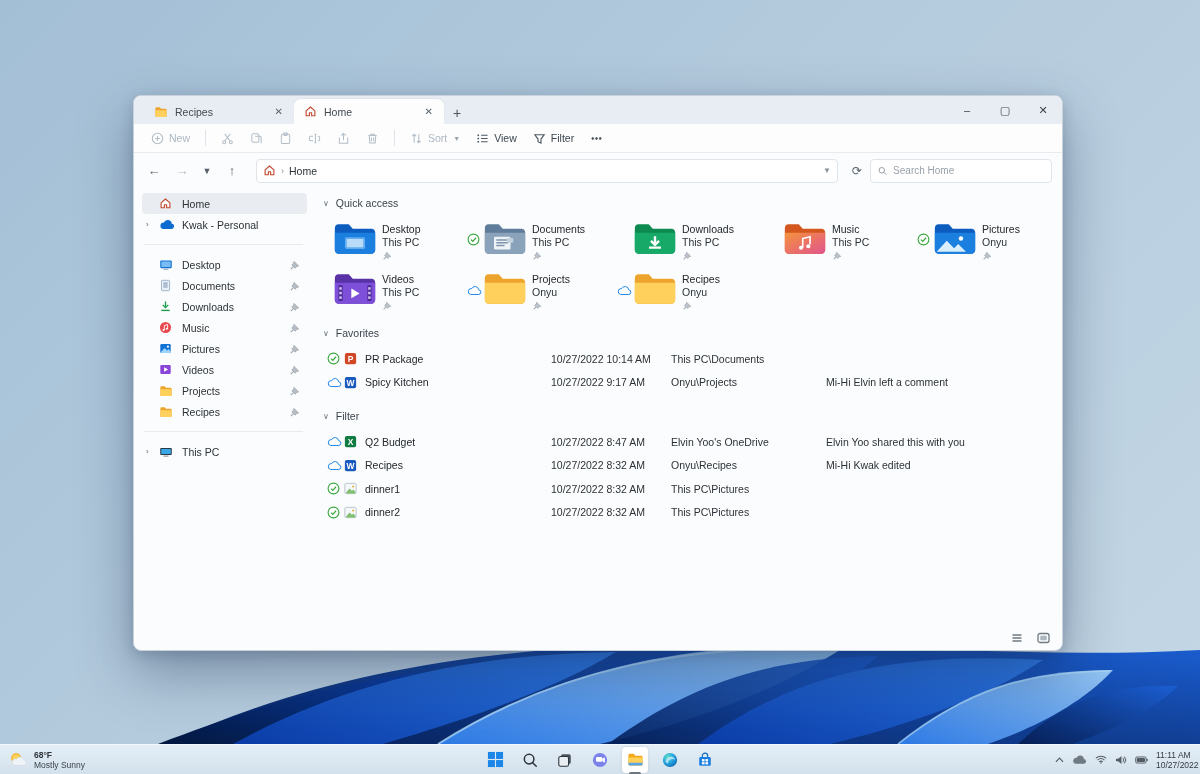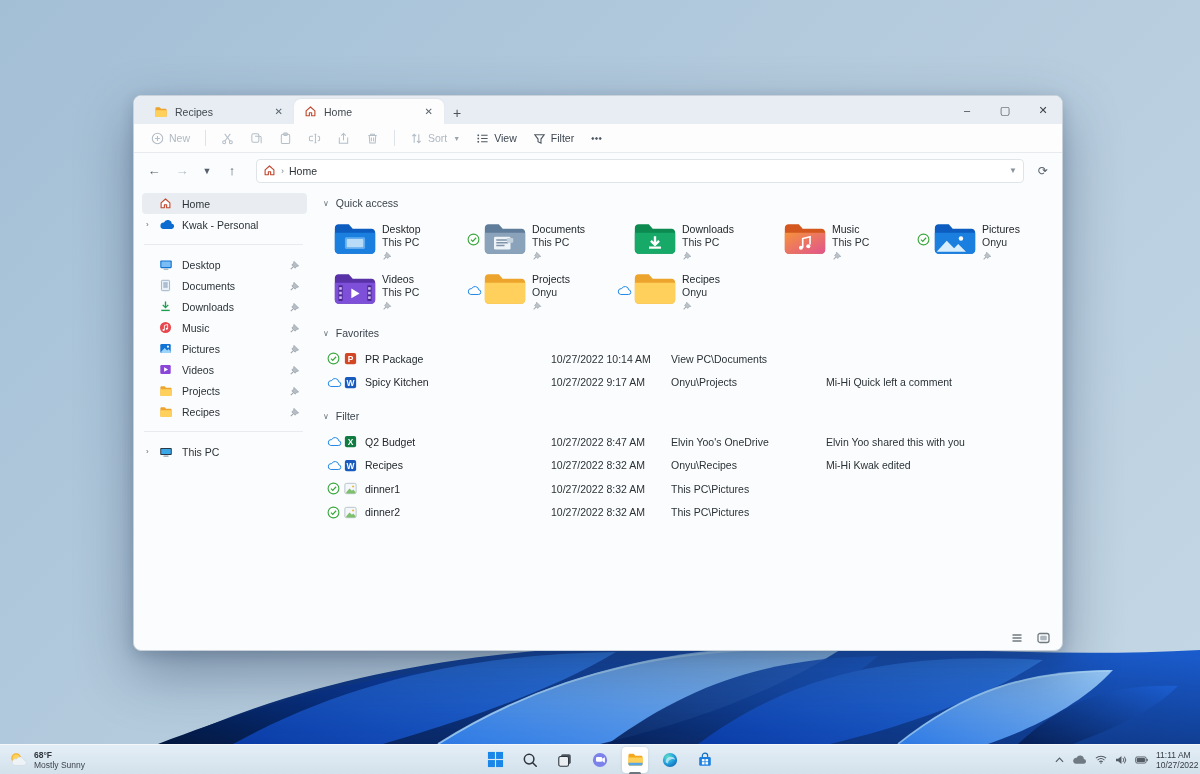--- a/index.html
+++ b/index.html
@@ -267,20 +267,27 @@
           <svg viewBox="0 0 16 16" width="13" height="13">
             <path d="M8 2.4 2.6 7.2v6h4V9.5h2.8v3.7h4v-6z" fill="#fff" stroke="#c2492f" stroke-width="1.4" stroke-linejoin="round"></path>
           </svg>
         </span>
       <span class="crumbsep">›</span>
       <span>Home</span>
       <span class="spacer"></span>
       <span class="addr-dd">▼</span>
     </div>
     <span class="refresh">⟳</span>
+    <div class="searchbox">
+      <svg width="10" height="10" viewBox="0 0 12 12">
+          <circle cx="5" cy="5" r="3.6" fill="none" stroke="#8a949e" stroke-width="1.2"></circle>
+          <path d="M7.8 7.8 11 11" stroke="#8a949e" stroke-width="1.2"></path>
+        </svg>
+      <input placeholder="Search Home" style="">
+    </div>
   </div>
 
   <div class="winbody">
     <div class="sidebar" id="sidebar">
         <div class="sb-item selected">
           <span class="sb-exp"></span>
           <span class="sb-ico" style="display: flex; align-items: center;">
             <svg viewBox="0 0 16 16" width="13" height="13">
               <path d="M8 2.4 2.6 7.2v6h4V9.5h2.8v3.7h4v-6z" fill="#fff" stroke="#c2492f" stroke-width="1.4" stroke-linejoin="round"></path>
             </svg>
@@ -638,39 +645,39 @@
               </svg>
             </span>
             <span class="ficon">
               <svg viewBox="0 0 16 16" width="15" height="15">
                 <rect x="2" y="2" width="12" height="12" rx="2" fill="#d24726"></rect>
                 <text x="8" y="11.5" font-size="9" font-family="Liberation Sans,sans-serif" font-weight="bold" fill="#fff" text-anchor="middle">P</text>
               </svg>
             </span>
             <span class="fname">PR Package</span>
             <span class="fdate">10/27/2022 10:14 AM</span>
-            <span class="floc">View PC\Documents</span>
+            <span class="floc">This PC\Documents</span>
             <span class="fact"></span>
           </div>
           <div class="frow">
             <span class="fbadge">
               <svg viewBox="0 0 20 13" width="15" height="11">
                 <path d="M5 11.8h10a3.1 3.1 0 0 0 .6-6.2A4.9 4.9 0 0 0 6.3 4 3.9 3.9 0 0 0 5 11.8z" fill="#fff" stroke="#1b84e8" stroke-width="1.3"></path>
               </svg>
             </span>
             <span class="ficon">
               <svg viewBox="0 0 16 16" width="15" height="15">
                 <rect x="2" y="2" width="12" height="12" rx="2" fill="#185abd"></rect>
                 <text x="8" y="11.5" font-size="9" font-family="Liberation Sans,sans-serif" font-weight="bold" fill="#fff" text-anchor="middle">W</text>
               </svg>
             </span>
             <span class="fname">Spicy Kitchen</span>
             <span class="fdate">10/27/2022 9:17 AM</span>
             <span class="floc">Onyu\Projects</span>
-            <span class="fact">Mi-Hi Quick left a comment</span>
+            <span class="fact">Mi-Hi Elvin left a comment</span>
           </div>
         </div>
 
       <div class="sec-header mt">
         <span class="sec-chev">∨</span>
         <span>Filter</span>
       </div>
       <div class="rows" id="recent-rows">
           <div class="frow">
             <span class="fbadge">

